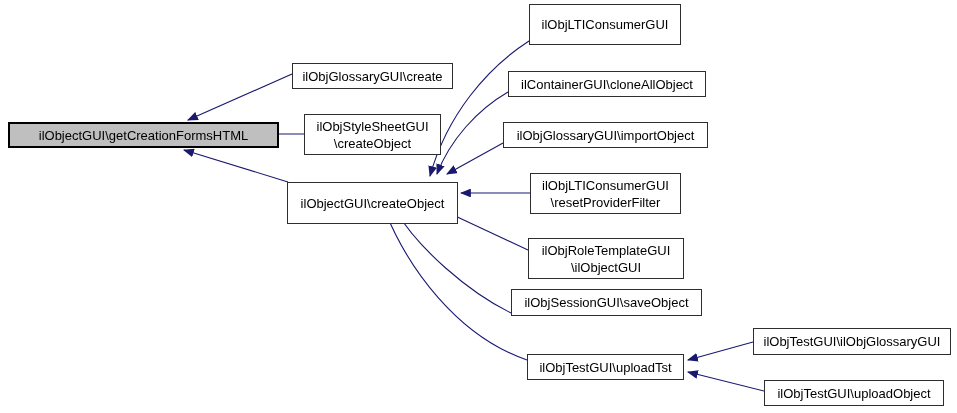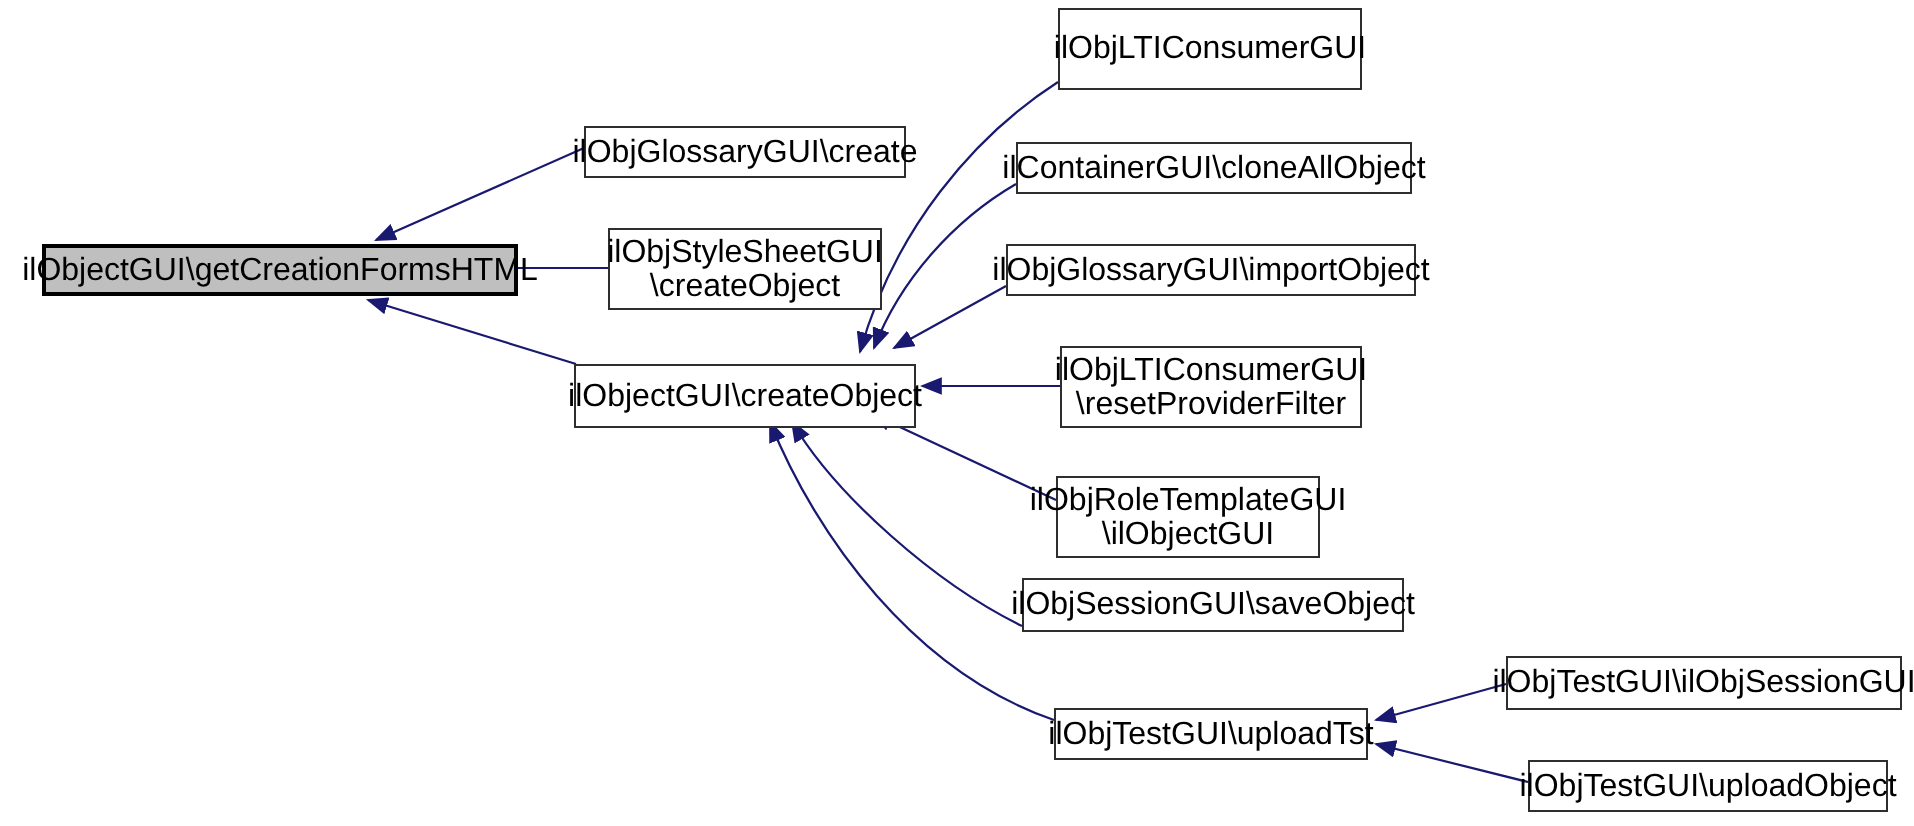--- a/index.html
+++ b/index.html
@@ -26,21 +26,21 @@
     position: absolute;
     box-sizing: border-box;
     background: #ffffff;
     border: 1px solid #2e2e2e;
     color: #000000;
     display: flex;
     flex-direction: column;
     align-items: center;
     justify-content: center;
     text-align: center;
-    font-size: 16px;
+    font-size: 13px;
     line-height: 17px;
     white-space: nowrap;
     cursor: pointer;
   }
   .node.main {
     background: #bfbfbf;
     border: 2px solid #000000;
   }
   .node span {
     display: block;
@@ -66,68 +66,68 @@
       <path d="M503,143 L447,174" marker-end="url(#arrow)"></path>
       <path d="M530,193 L461,193" marker-end="url(#arrow)"></path>
       <path d="M528,250 L436,207" marker-end="url(#arrow)"></path>
       <path d="M511,313 C468,292 418,248 396,211" marker-end="url(#arrow)"></path>
       <path d="M527,360 C457,336 408,268 385,211" marker-end="url(#arrow)"></path>
       <path d="M753,342 L688,360" marker-end="url(#arrow)"></path>
       <path d="M764,391 L688,372" marker-end="url(#arrow)"></path>
     </g>
   </svg>
 
-  <div class="node main" style="left:21px; top:122px; width:238px; height:26px;">
+  <div class="node main" style="left:8px; top:122px; width:271px; height:26px;">
     <span>ilObjectGUI\getCreationFormsHTML</span>
   </div>
 
   <div class="node" style="left:292px; top:63px; width:161px; height:26px;">
     <span>ilObjGlossaryGUI\create</span>
   </div>
 
   <div class="node" style="left:304px; top:114px; width:137px; height:41px;">
     <span>ilObjStyleSheetGUI</span>
     <span>\createObject</span>
   </div>
 
-  <div class="node" style="left:287px; top:182px; width:171px; height:32px;">
+  <div class="node" style="left:287px; top:182px; width:171px; height:42px;">
     <span>ilObjectGUI\createObject</span>
   </div>
 
   <div class="node" style="left:529px; top:4px; width:152px; height:41px;">
     <span>ilObjLTIConsumerGUI</span>
   </div>
 
   <div class="node" style="left:508px; top:71px; width:198px; height:26px;">
     <span>ilContainerGUI\cloneAllObject</span>
   </div>
 
   <div class="node" style="left:503px; top:122px; width:205px; height:26px;">
     <span>ilObjGlossaryGUI\importObject</span>
   </div>
 
   <div class="node" style="left:530px; top:173px; width:151px; height:41px;">
     <span>ilObjLTIConsumerGUI</span>
     <span>\resetProviderFilter</span>
   </div>
 
-  <div class="node" style="left:528px; top:238px; width:132px; height:41px;">
+  <div class="node" style="left:528px; top:238px; width:156px; height:41px;">
     <span>ilObjRoleTemplateGUI</span>
     <span>\ilObjectGUI</span>
   </div>
 
   <div class="node" style="left:511px; top:289px; width:191px; height:27px;">
     <span>ilObjSessionGUI\saveObject</span>
   </div>
 
   <div class="node" style="left:527px; top:354px; width:157px; height:26px;">
     <span>ilObjTestGUI\uploadTst</span>
   </div>
 
   <div class="node" style="left:753px; top:328px; width:198px; height:27px;">
-    <span>ilObjTestGUI\ilObjSessionGUI</span>
+    <span>ilObjTestGUI\ilObjGlossaryGUI</span>
   </div>
 
   <div class="node" style="left:764px; top:380px; width:180px; height:26px;">
     <span>ilObjTestGUI\uploadObject</span>
   </div>
 
 </div>
 
 </body></html>

